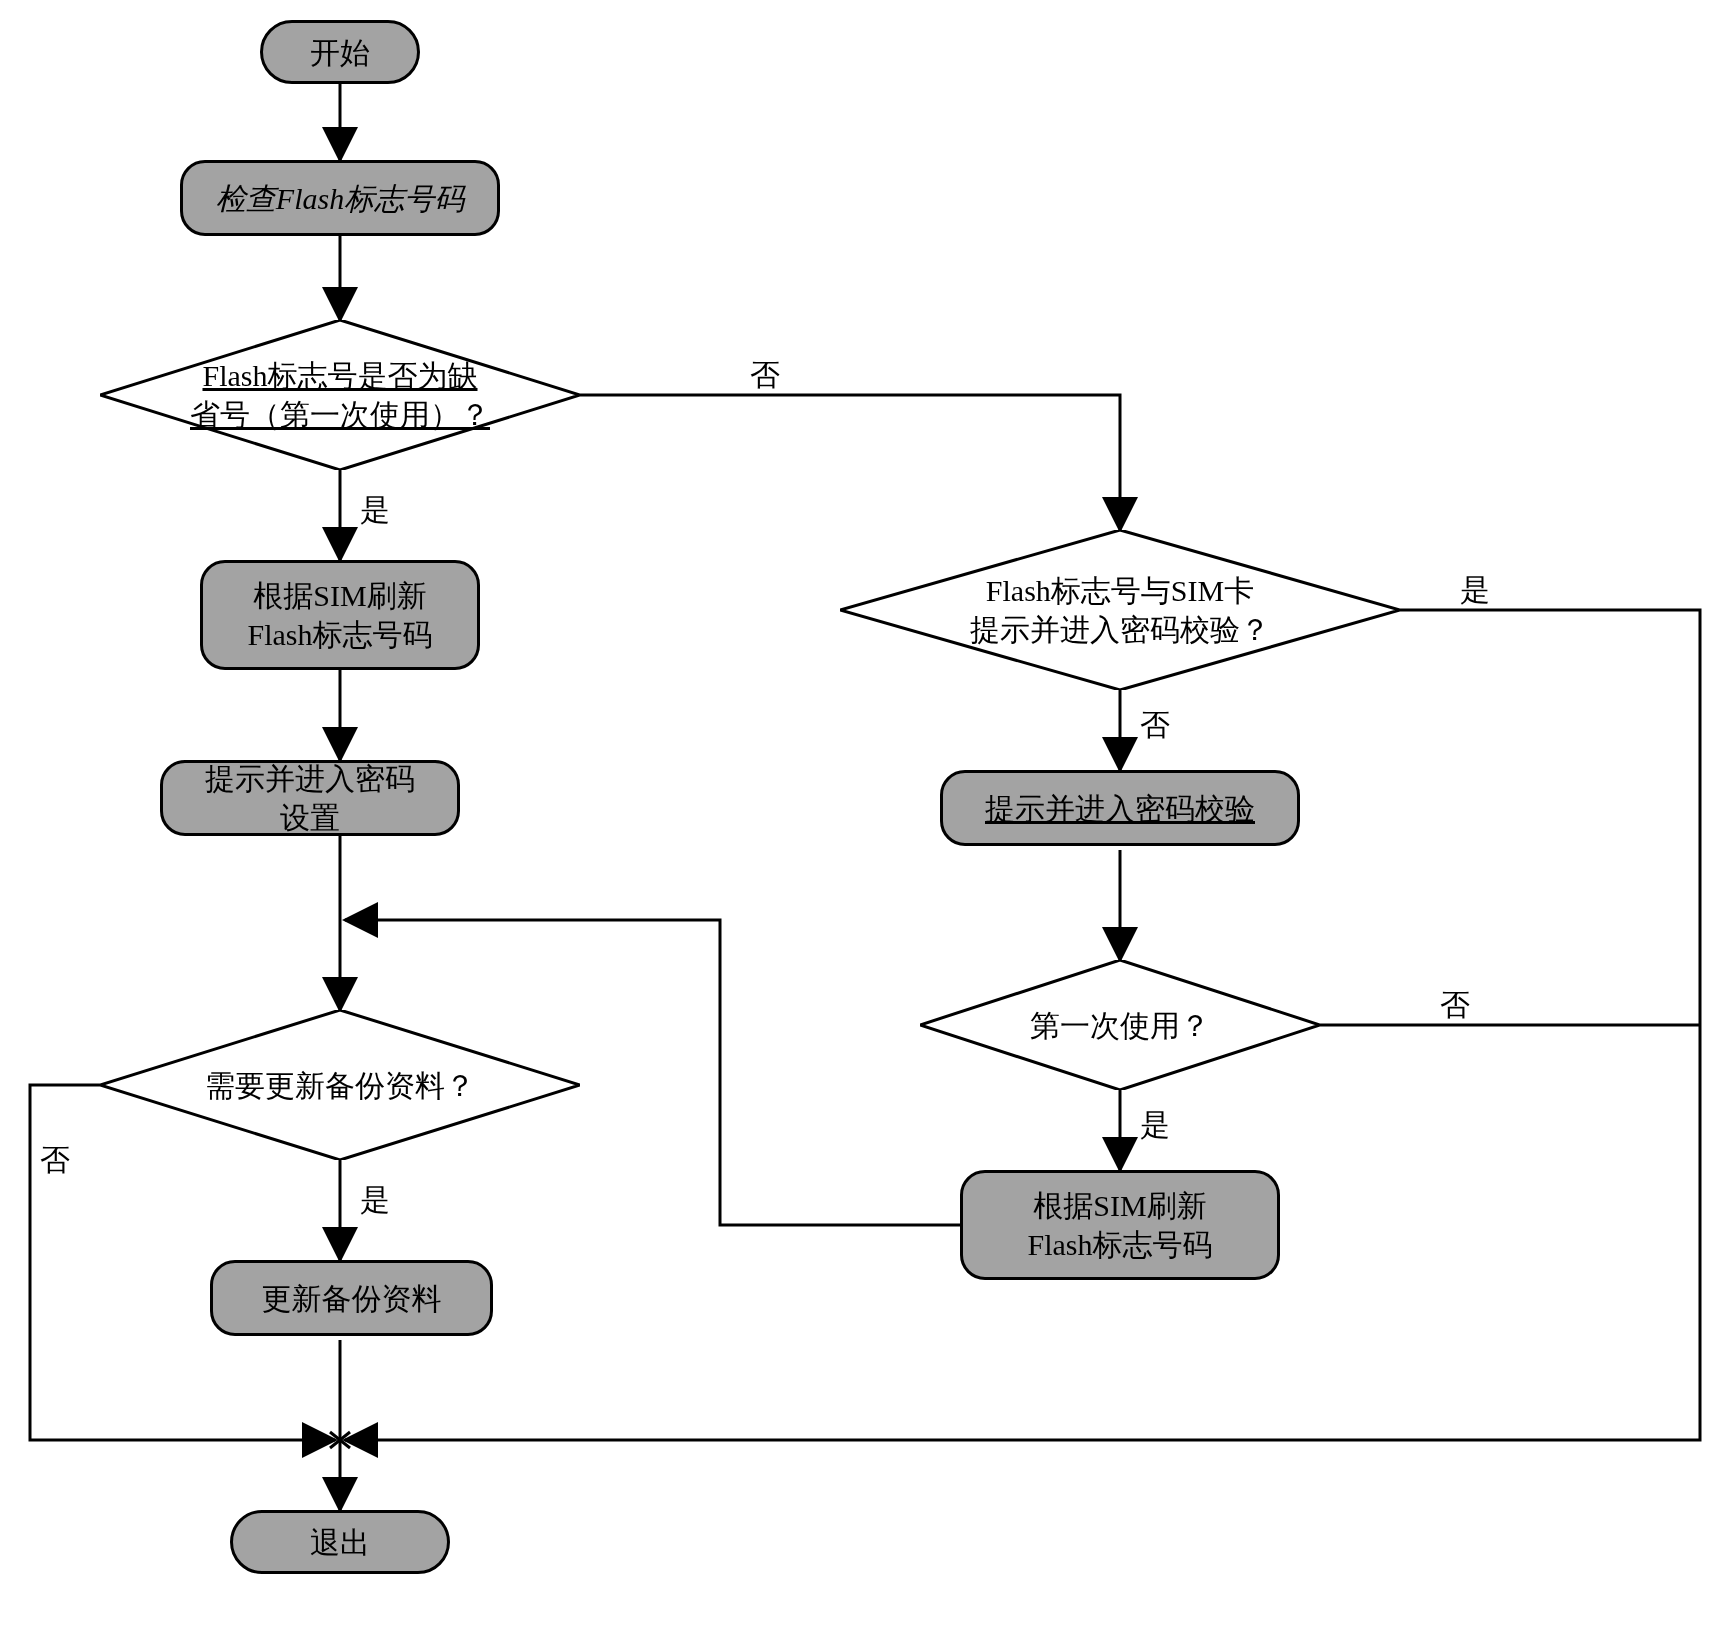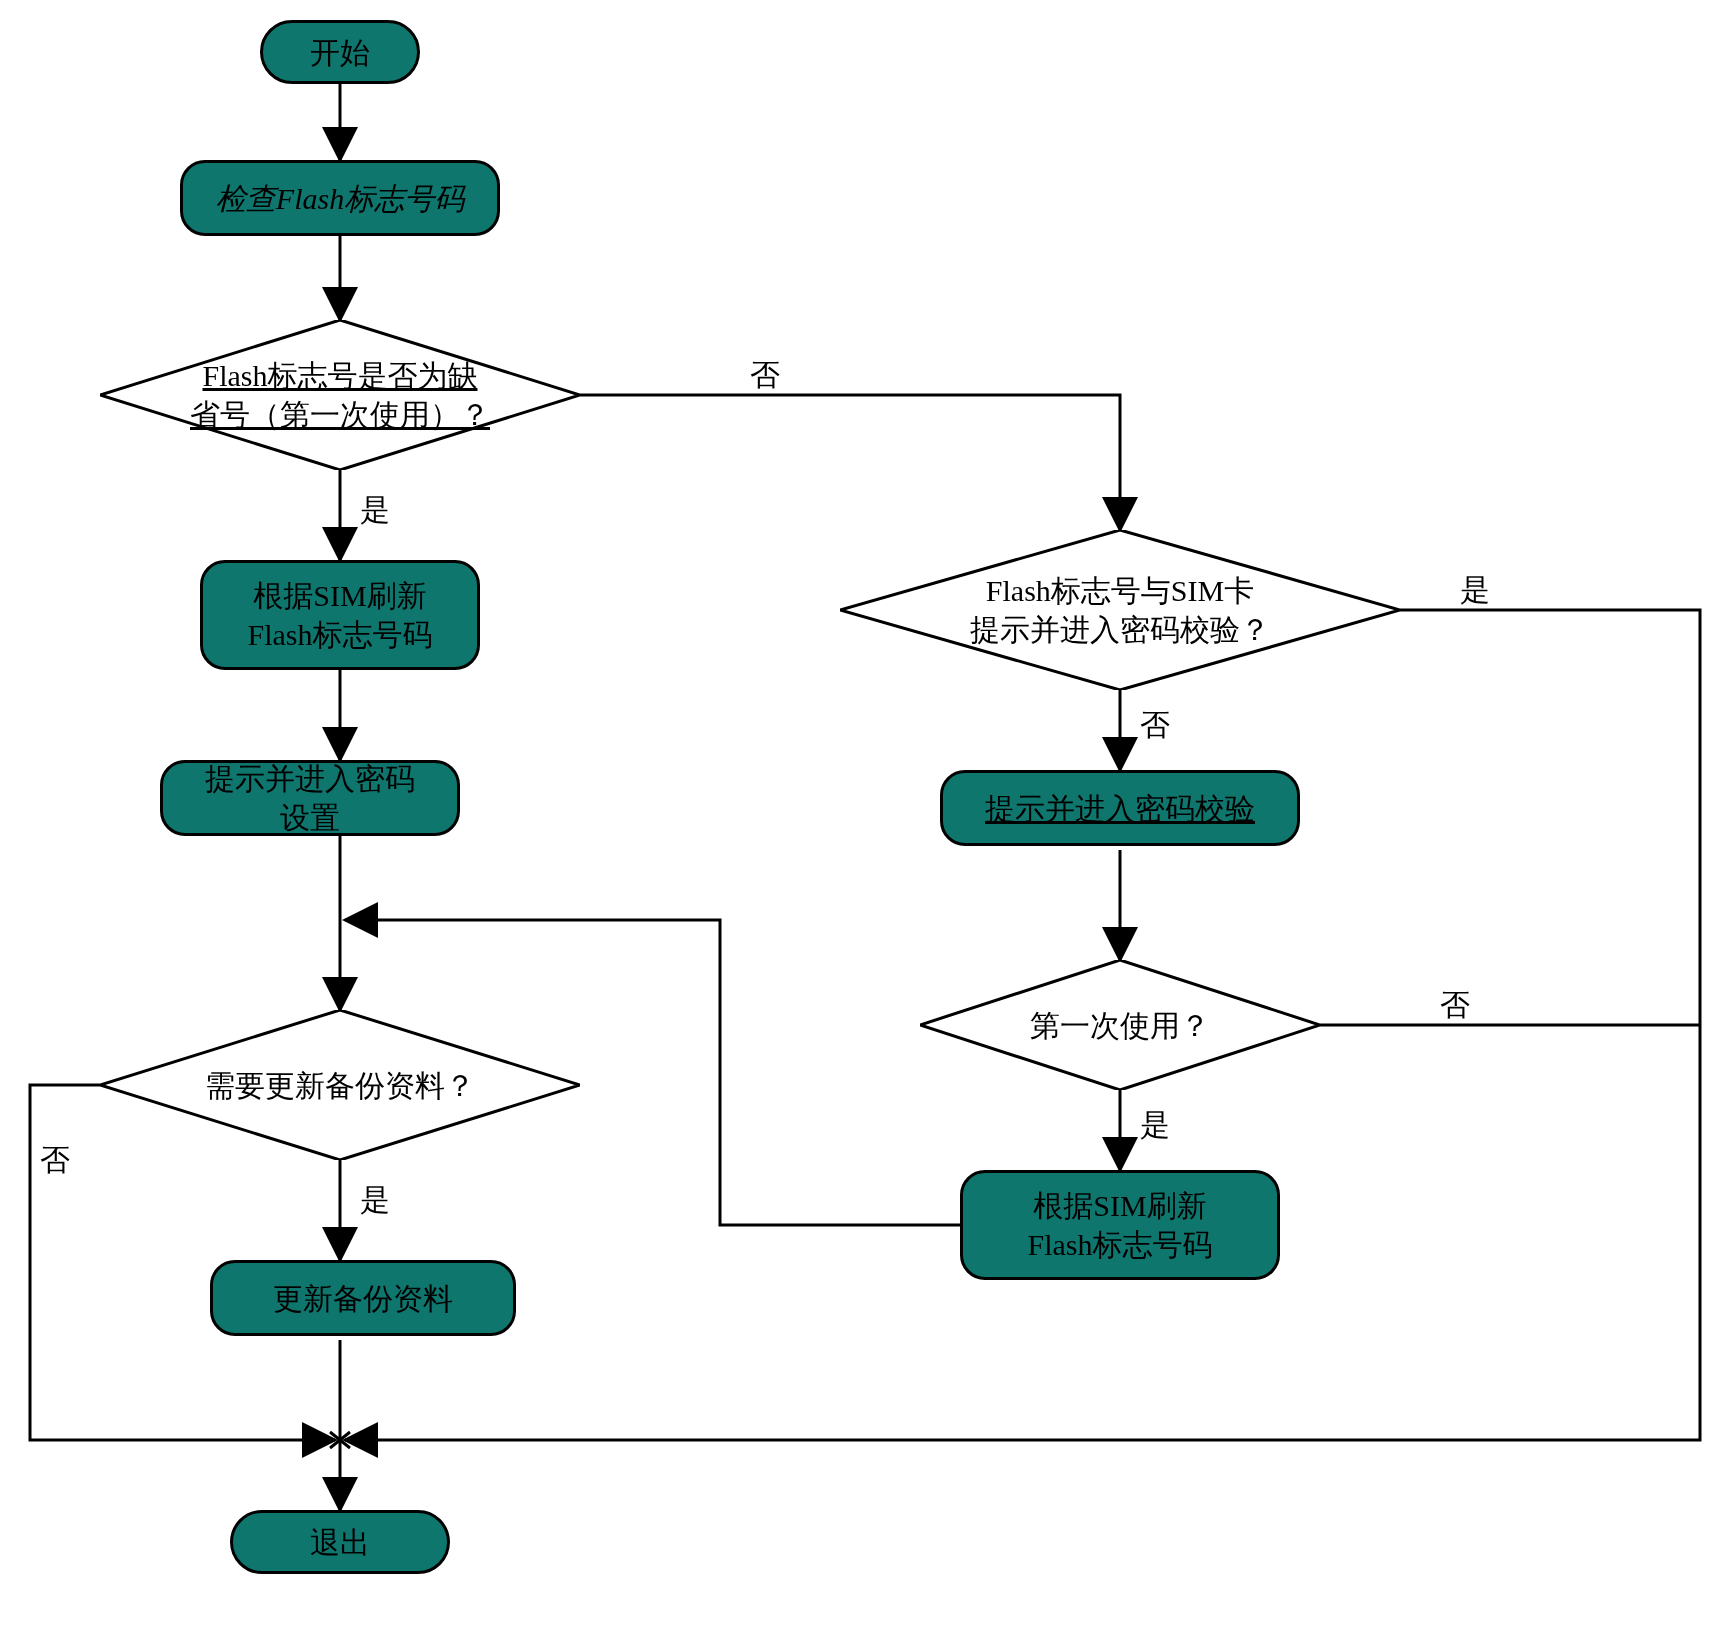--- a/index.html
+++ b/index.html
@@ -13,21 +13,21 @@
     position: relative;
   }
   .node {
     position: absolute;
     display: flex;
     align-items: center;
     justify-content: center;
     text-align: center;
     font-size: 30px;
     line-height: 1.3;
-    background: #0f766e;
+    background: #a3a3a3;
     border: 3px solid #000;
   }
   .terminator {
     border-radius: 40px;
     padding: 8px 40px;
   }
   .process {
     border-radius: 25px;
     padding: 12px 30px;
   }
@@ -134,21 +134,21 @@
 
 <div class="node decision" style="left:100px; top:1010px; width:480px; height:150px;">
   <svg class="diamond" viewBox="0 0 480 150" preserveAspectRatio="none">
     <polygon points="240,0 480,75 240,150 0,75" fill="#fff" stroke="#000" stroke-width="3"></polygon>
   </svg>
   <div class="dtext">
     <span>需要更新备份资料？</span>
   </div>
 </div>
 
-<div class="node process" style="left:210px; top:1260px; width:306px; height:76px;">
+<div class="node process" style="left:210px; top:1260px; width:283px; height:76px;">
   <span>更新备份资料</span>
 </div>
 
 <div class="node terminator" style="left:230px; top:1510px; width:220px; height:64px;">
   <span>退出</span>
 </div>
 
 <div class="node decision" style="left:840px; top:530px; width:560px; height:160px;">
   <svg class="diamond" viewBox="0 0 560 160" preserveAspectRatio="none">
     <polygon points="280,0 560,80 280,160 0,80" fill="#fff" stroke="#000" stroke-width="3"></polygon>

